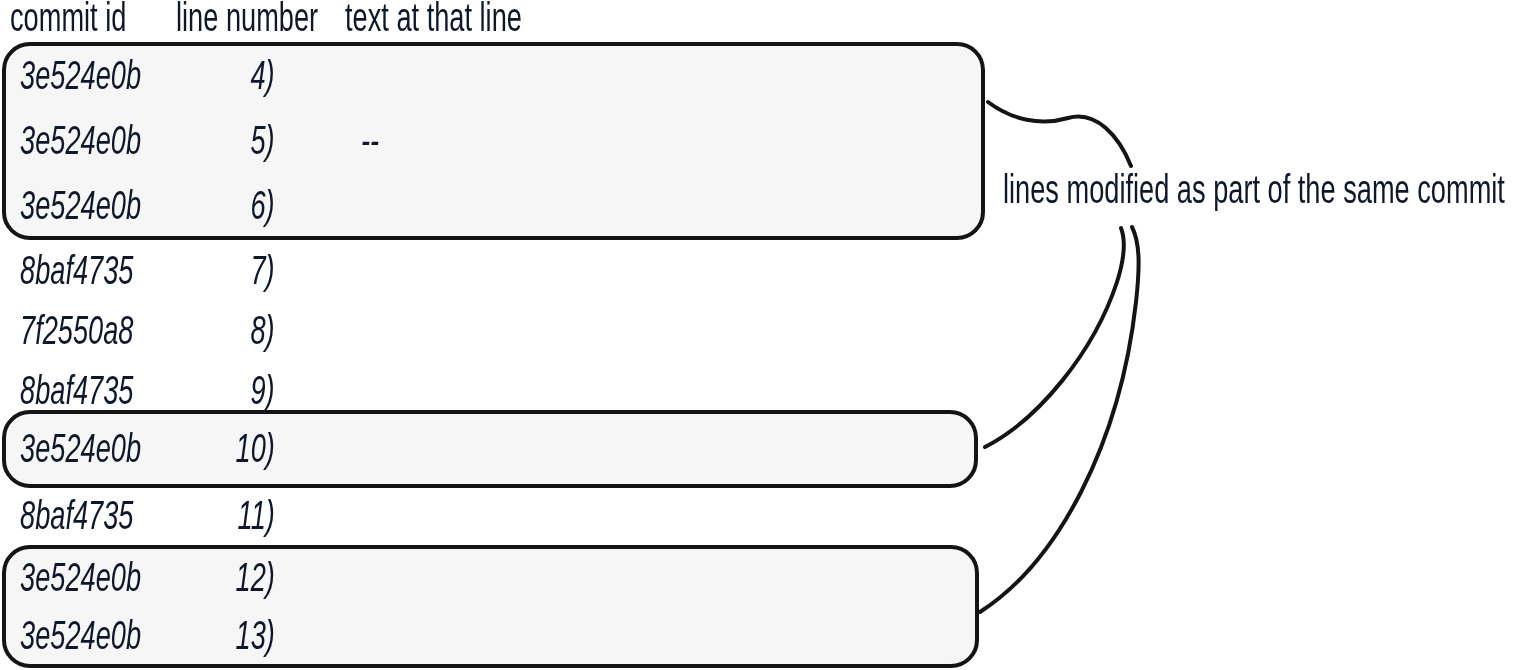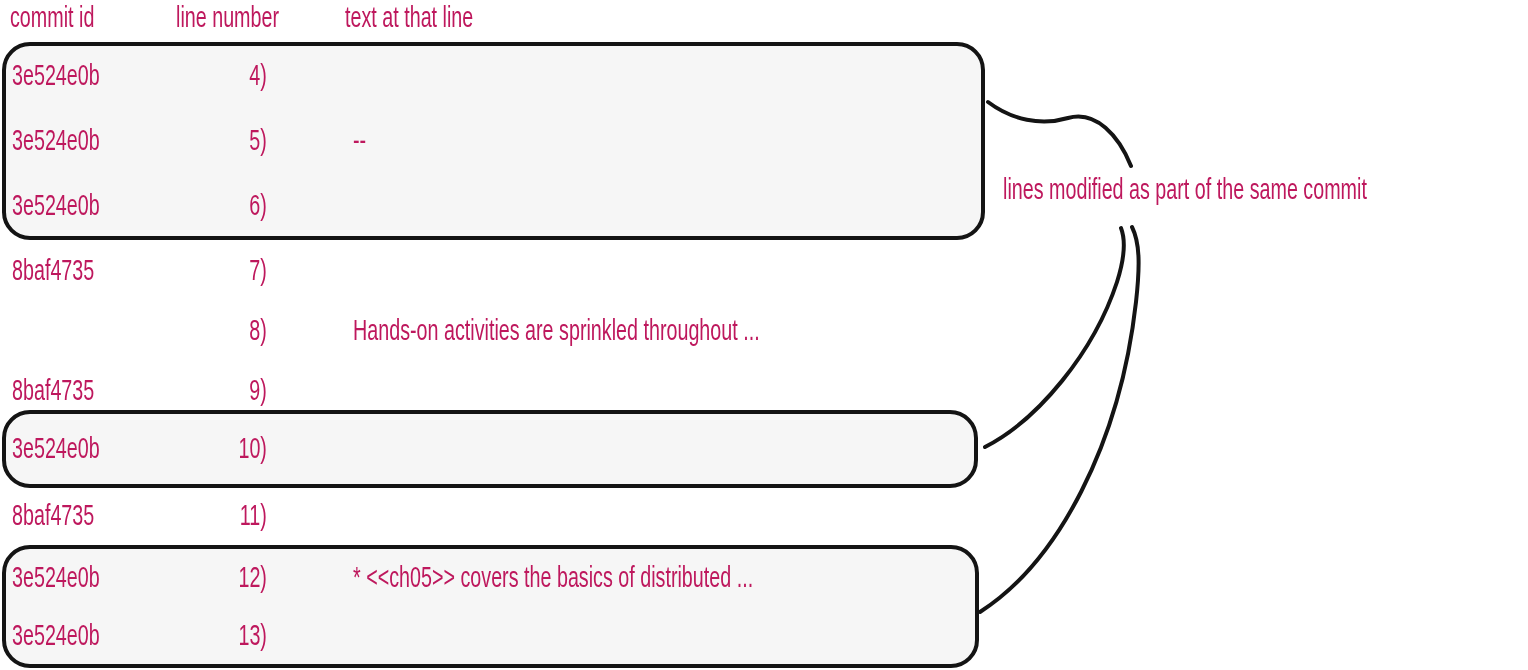--- a/index.html
+++ b/index.html
@@ -3,22 +3,22 @@
 <meta charset="utf-8">
 <style>
   html, body { margin: 0; padding: 0; background: #ffffff; }
   .stage {
     position: relative;
     width: 1528px;
     height: 670px;
     background: #ffffff;
     overflow: hidden;
     font-family: "Liberation Sans", "DejaVu Sans", sans-serif;
-    color: #be185d;
-    font-size: 29px;
+    color: #0f172a;
+    font-size: 40px;
   }
   
   .t {
     display: inline-block;
     transform: scaleX(0.68);
     transform-origin: 0 50%;
     white-space: pre;
   }
   
   .box {
@@ -44,21 +44,21 @@
     fill: none;
     stroke: var(--stroke, #141414);
     stroke-width: 4;
     stroke-linecap: round;
   }
   
   .header { position: absolute; left: 0; top: 0; height: 34px; line-height: 34px; z-index: 3; }
   .hc { position: absolute; top: 0; }
   
   #rows { position: absolute; left: 0; top: 0; width: 100%; height: 100%; z-index: 3; }
-  .row { position: absolute; left: 0; width: 1000px; height: 44px; line-height: 44px; }
+  .row { position: absolute; left: 8px; width: 1000px; height: 44px; line-height: 44px; font-style: italic; }
   .c-commit { position: absolute; left: 12px; }
   .c-line   { position: absolute; left: 180px; width: 87px; text-align: right; }
   .c-line .t { transform-origin: 100% 50%; }
   .c-text   { position: absolute; left: 353px; }
   
   .annotation {
     position: absolute;
     left: 1003px; top: 166px;
     height: 46px; line-height: 46px;
     z-index: 3;
@@ -98,41 +98,40 @@
       <div class="row" style="top: 183px;">
         <span class="c-commit"><span class="t">3e524e0b</span></span>
         <span class="c-line"><span class="t">6)</span></span>
       </div>
       <div class="row" style="top: 248px;">
         <span class="c-commit"><span class="t">8baf4735</span></span>
         <span class="c-line"><span class="t">7)</span></span>
         <span class="c-text"><span class="t"></span></span>
       </div>
       <div class="row" style="top: 308px;">
+        <span class="c-commit"><span class="t">7f2550a8</span></span>
         <span class="c-line"><span class="t">8)</span></span>
-        <span class="c-text"><span class="t">Hands-on activities are sprinkled throughout ...</span></span>
       </div>
       <div class="row" style="top: 368px;">
         <span class="c-commit"><span class="t">8baf4735</span></span>
         <span class="c-line"><span class="t">9)</span></span>
         <span class="c-text"><span class="t"></span></span>
       </div>
       <div class="row" style="top: 426px;">
         <span class="c-commit"><span class="t">3e524e0b</span></span>
         <span class="c-line"><span class="t">10)</span></span>
       </div>
       <div class="row" style="top: 493px;">
         <span class="c-commit"><span class="t">8baf4735</span></span>
         <span class="c-line"><span class="t">11)</span></span>
         <span class="c-text"><span class="t"></span></span>
       </div>
       <div class="row" style="top: 555px;">
         <span class="c-commit"><span class="t">3e524e0b</span></span>
         <span class="c-line"><span class="t">12)</span></span>
-        <span class="c-text"><span class="t">* &lt;&lt;ch05&gt;&gt; covers the basics of distributed ...</span></span>
       </div>
       <div class="row" style="top: 613px;">
         <span class="c-commit"><span class="t">3e524e0b</span></span>
         <span class="c-line"><span class="t">13)</span></span>
       </div>
     </div>
 
   <div class="annotation">
     <span class="t">lines modified as part of the same commit</span>
   </div>

